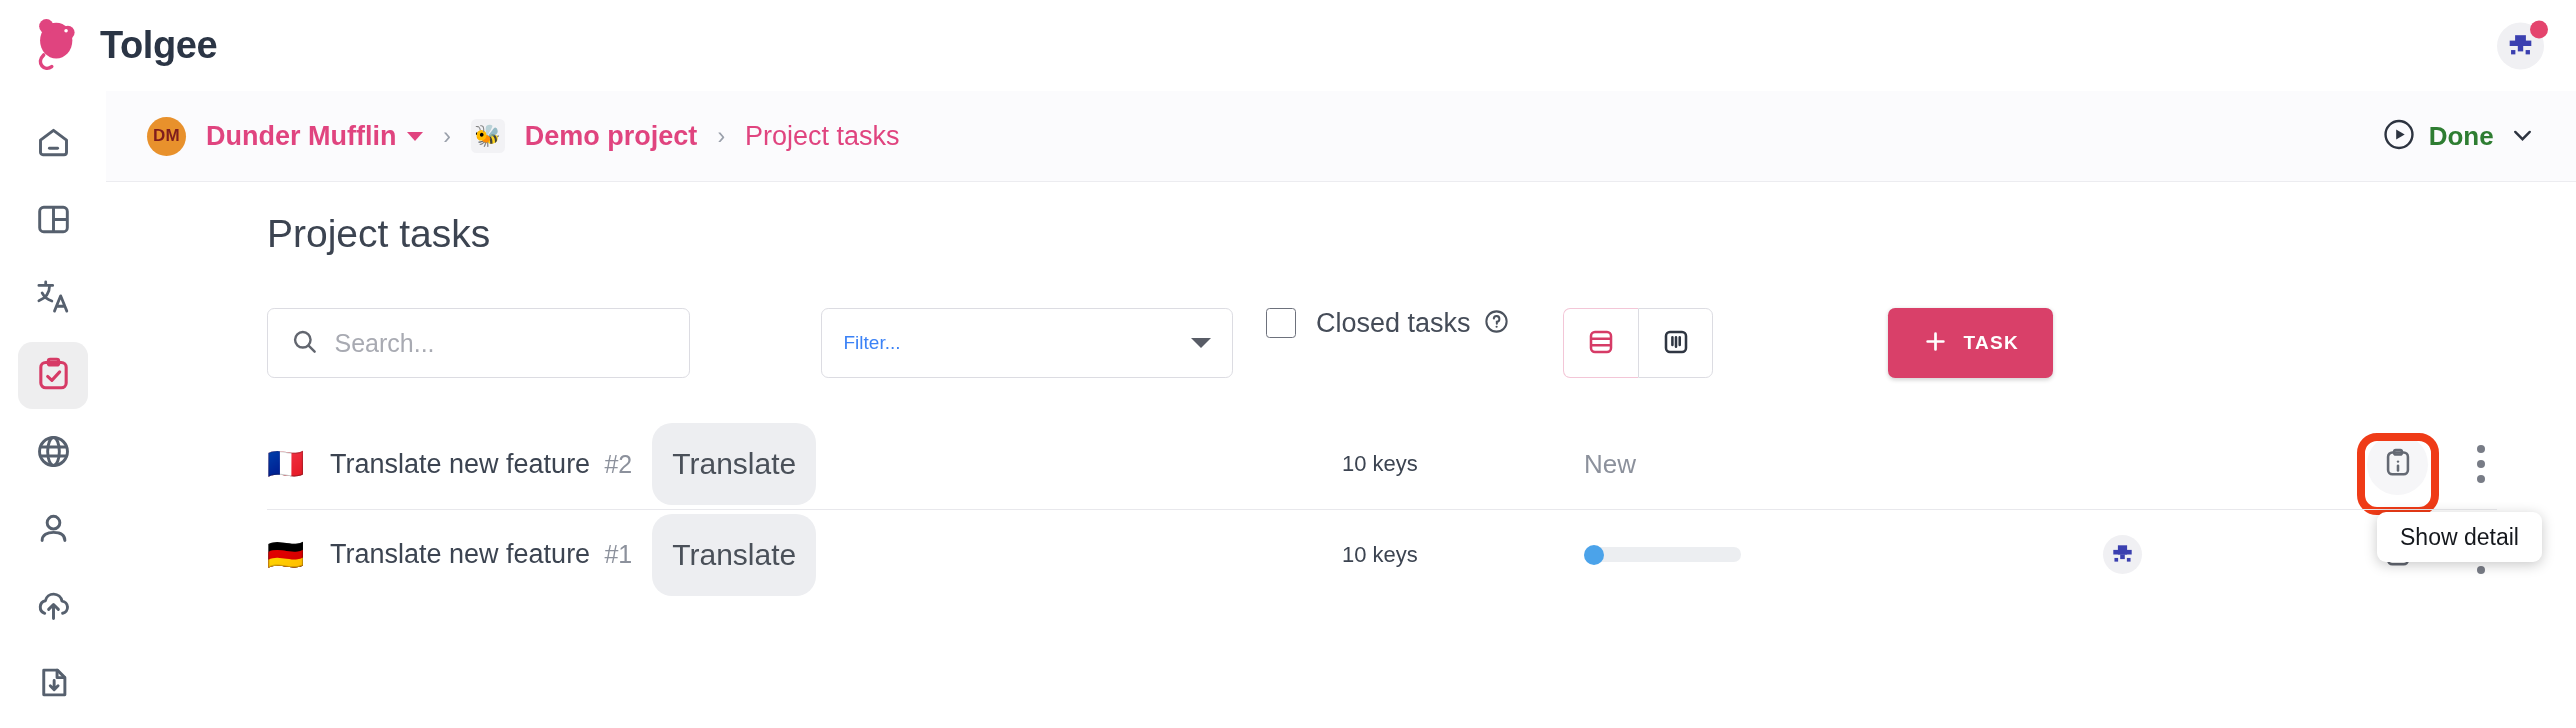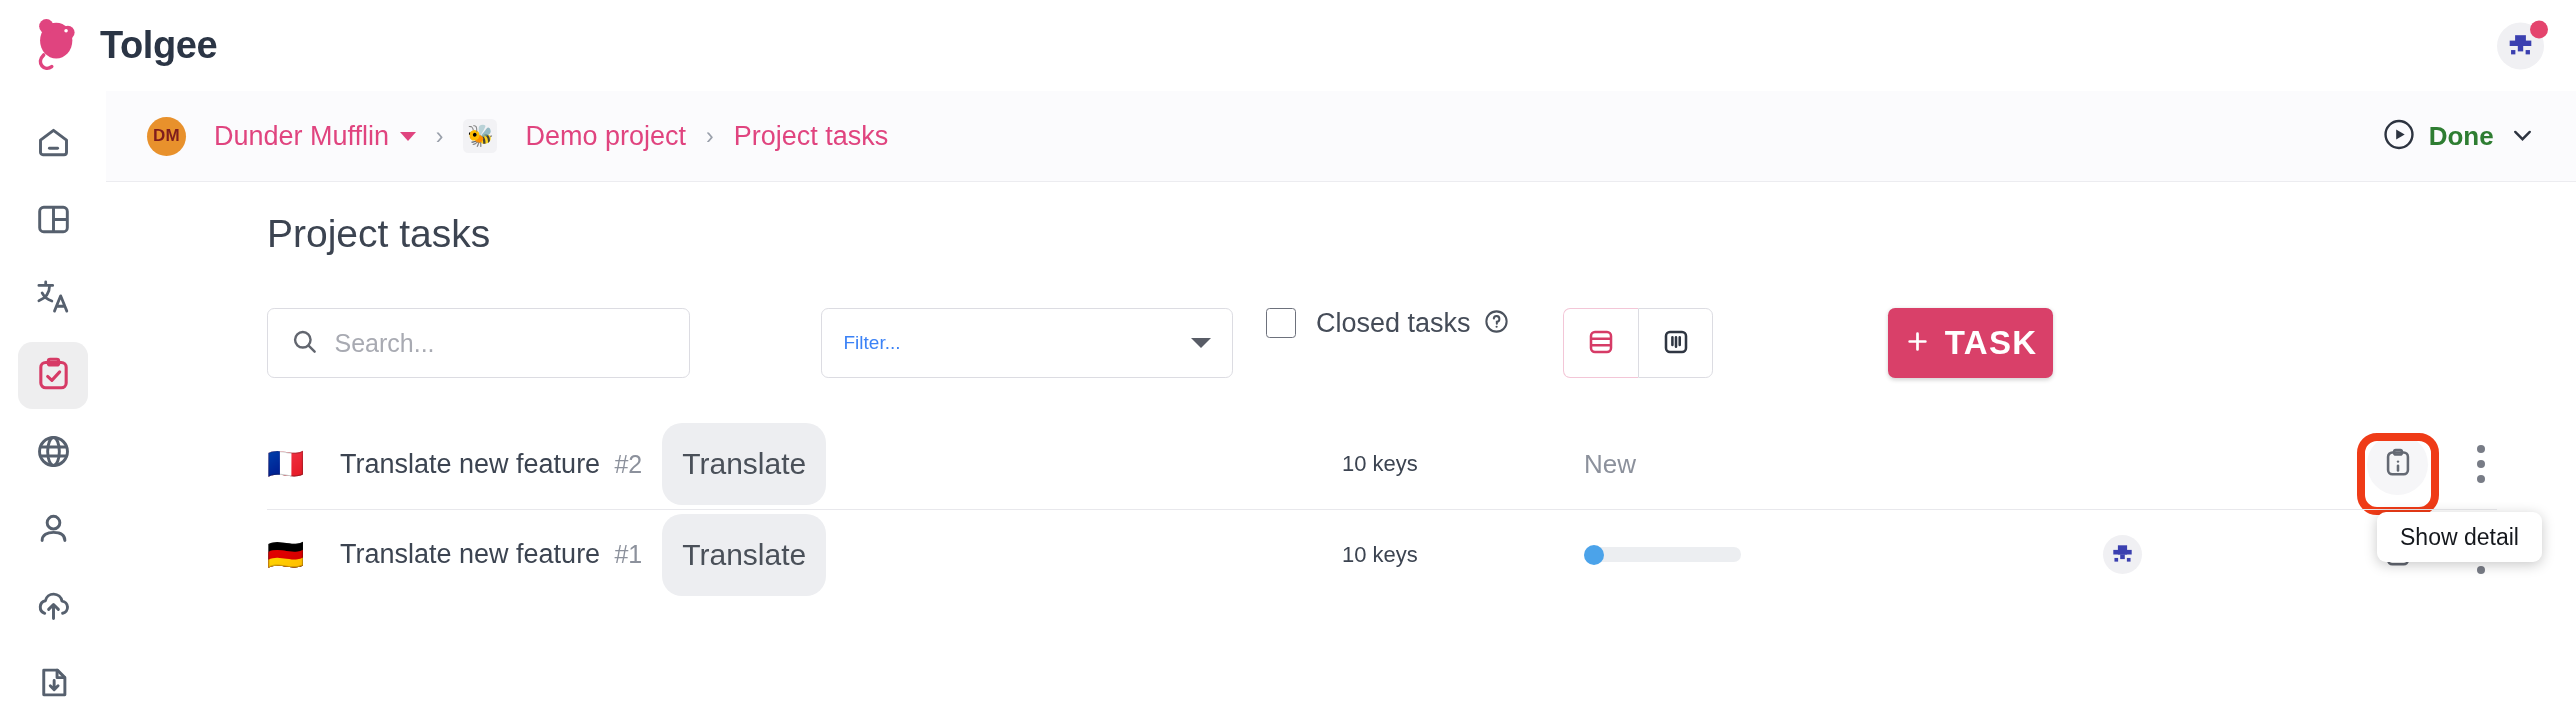--- a/index.html
+++ b/index.html
@@ -42,22 +42,23 @@
     display: flex; align-items: center;
   }
   .crumbs { display: flex; align-items: center; margin-left: 147px; }
   .org-avatar {
     width: 39px; height: 39px; border-radius: 50%; background: #e8912c;
     color: #7f1d1d; font-size: 17px; font-weight: 600;
     display: flex; align-items: center; justify-content: center;
     letter-spacing: 0.3px;
   }
   .crumb-link {
-    font-size: 27px; color: #e0447f; margin-left: 28px; cursor: pointer;
+    font-size: 27px; color: #e0447f; margin-left: 20px; cursor: pointer;
     white-space: nowrap;
+    font-weight: bold;
   }
   .crumb-caret {
     width: 0; height: 0; margin-left: 10.7px;
     border-left: 8px solid transparent; border-right: 8px solid transparent;
     border-top: 9px solid #e0447f;
   }
   .crumb-sep {
     margin: 0 20px; color: #9aa0ab; font-size: 23px; line-height: 1;
   }
   .proj-emoji {
@@ -130,31 +131,31 @@
   .vt-btn.left  { border-radius: 7.2px 0 0 7.2px; border-color: #f3c6d7; border-right: none; }
   .vt-btn.right { border-radius: 0 7.2px 7.2px 0; }
 
   .task-btn {
     position: absolute; right: 0; top: 0; width: 165px; height: 70px;
     background: #d94069; border-radius: 7.2px; cursor: pointer;
     display: flex; align-items: center; justify-content: center;
     box-shadow: 0 1.8px 4.5px rgba(0,0,0,0.18);
   }
   .task-btn-label {
-    color: #fff; font-size: 33px; font-weight: bold; letter-spacing: 1.3px;
+    color: #fff; font-size: 19px; font-weight: bold; letter-spacing: 1.3px;
     margin-left: 14.3px;
     text-align: center;
   }
 
   
   .list { position: absolute; left: 161px; top: 236px; width: 2230px; }
   .row { position: relative; height: 90px; display: flex; align-items: center; }
   .row + .row { border-top: 0.9px solid #e8e8ec; }
   .flag { font-size: 30px; width: 41px; line-height: 1; }
-  .task-name { font-size: 27px; color: #3c4451; margin-left: 32px; white-space: nowrap; }
+  .task-name { font-size: 27px; color: #3c4451; margin-left: 22px; white-space: nowrap; }
   .task-num { font-size: 25px; color: #8c919c; margin-left: 14.3px; }
   .chip {
     margin-left: 20px; background: #edeef1; color: #4a5059;
     font-size: 30px; border-radius: 20px; padding: 24px 20px; white-space: nowrap;
   }
   .cell-keys { position: absolute; left: 1075px; font-size: 22px; color: #3c4451; }
   .cell-state { position: absolute; left: 1317px; font-size: 26px; color: #8c919c; }
   .progress-track {
     position: absolute; left: 1317px; width: 157px; height: 14.3px;
     border-radius: 7.2px; background: #eceef1;

